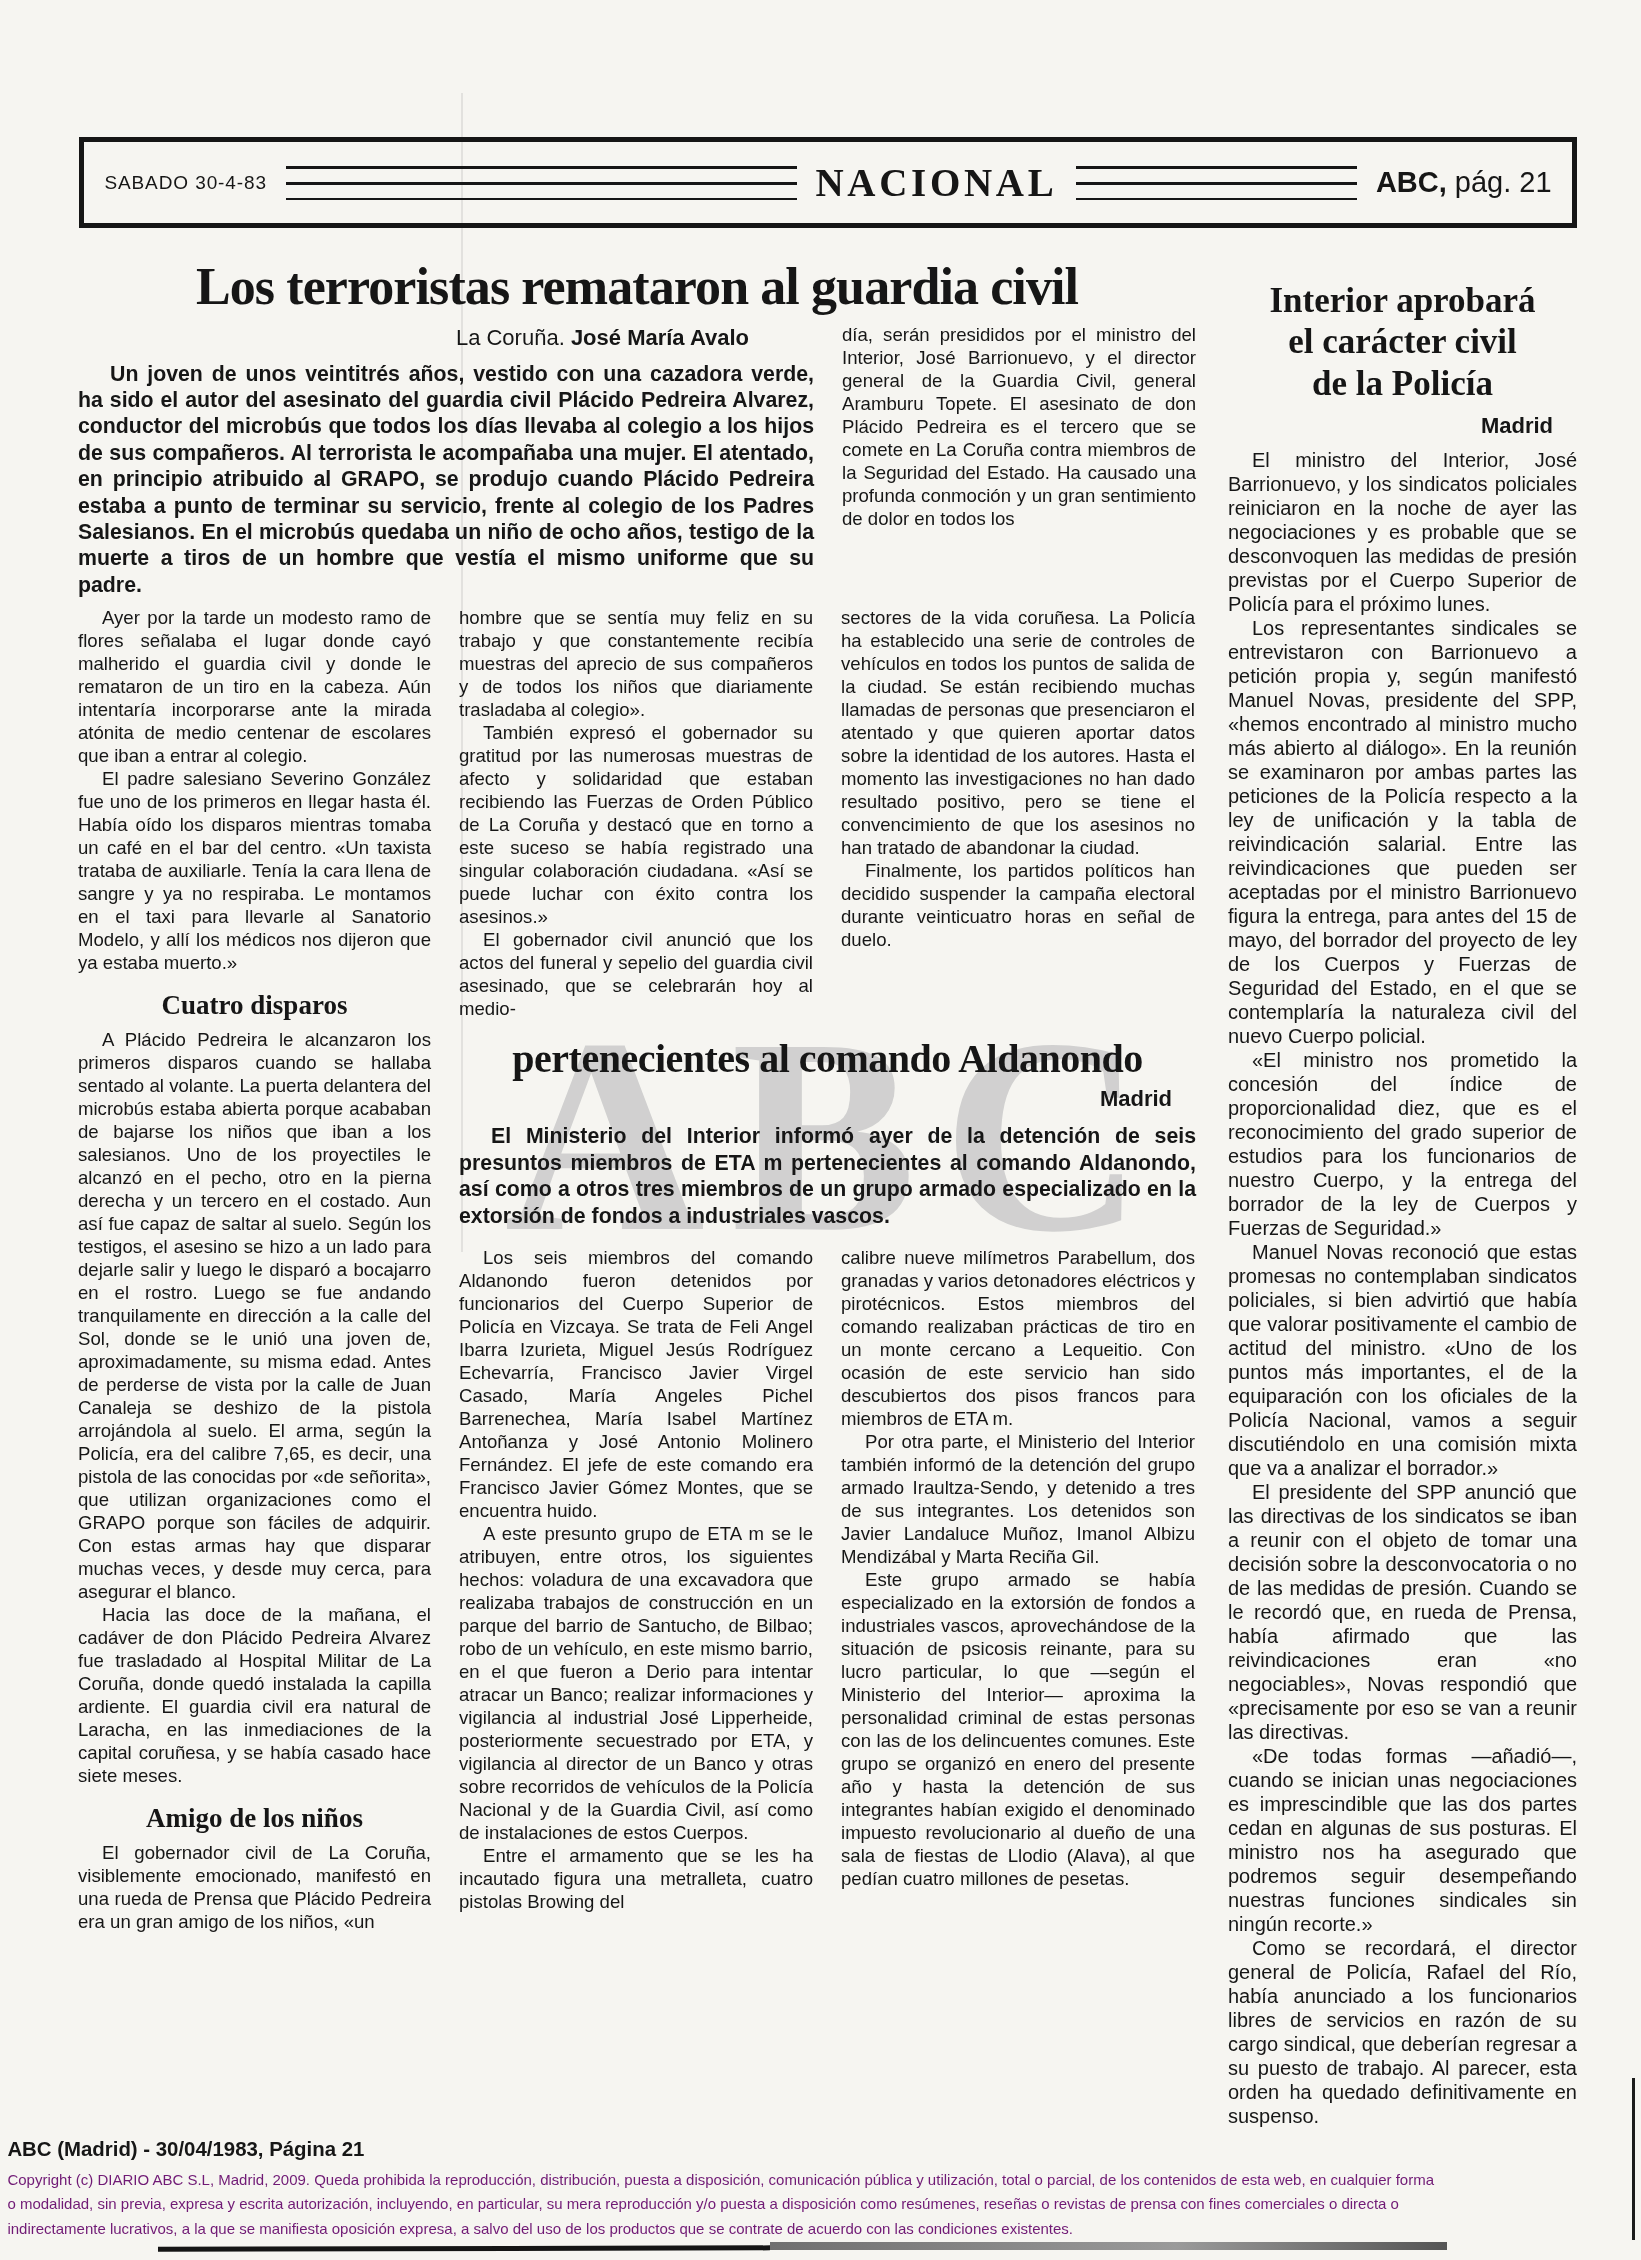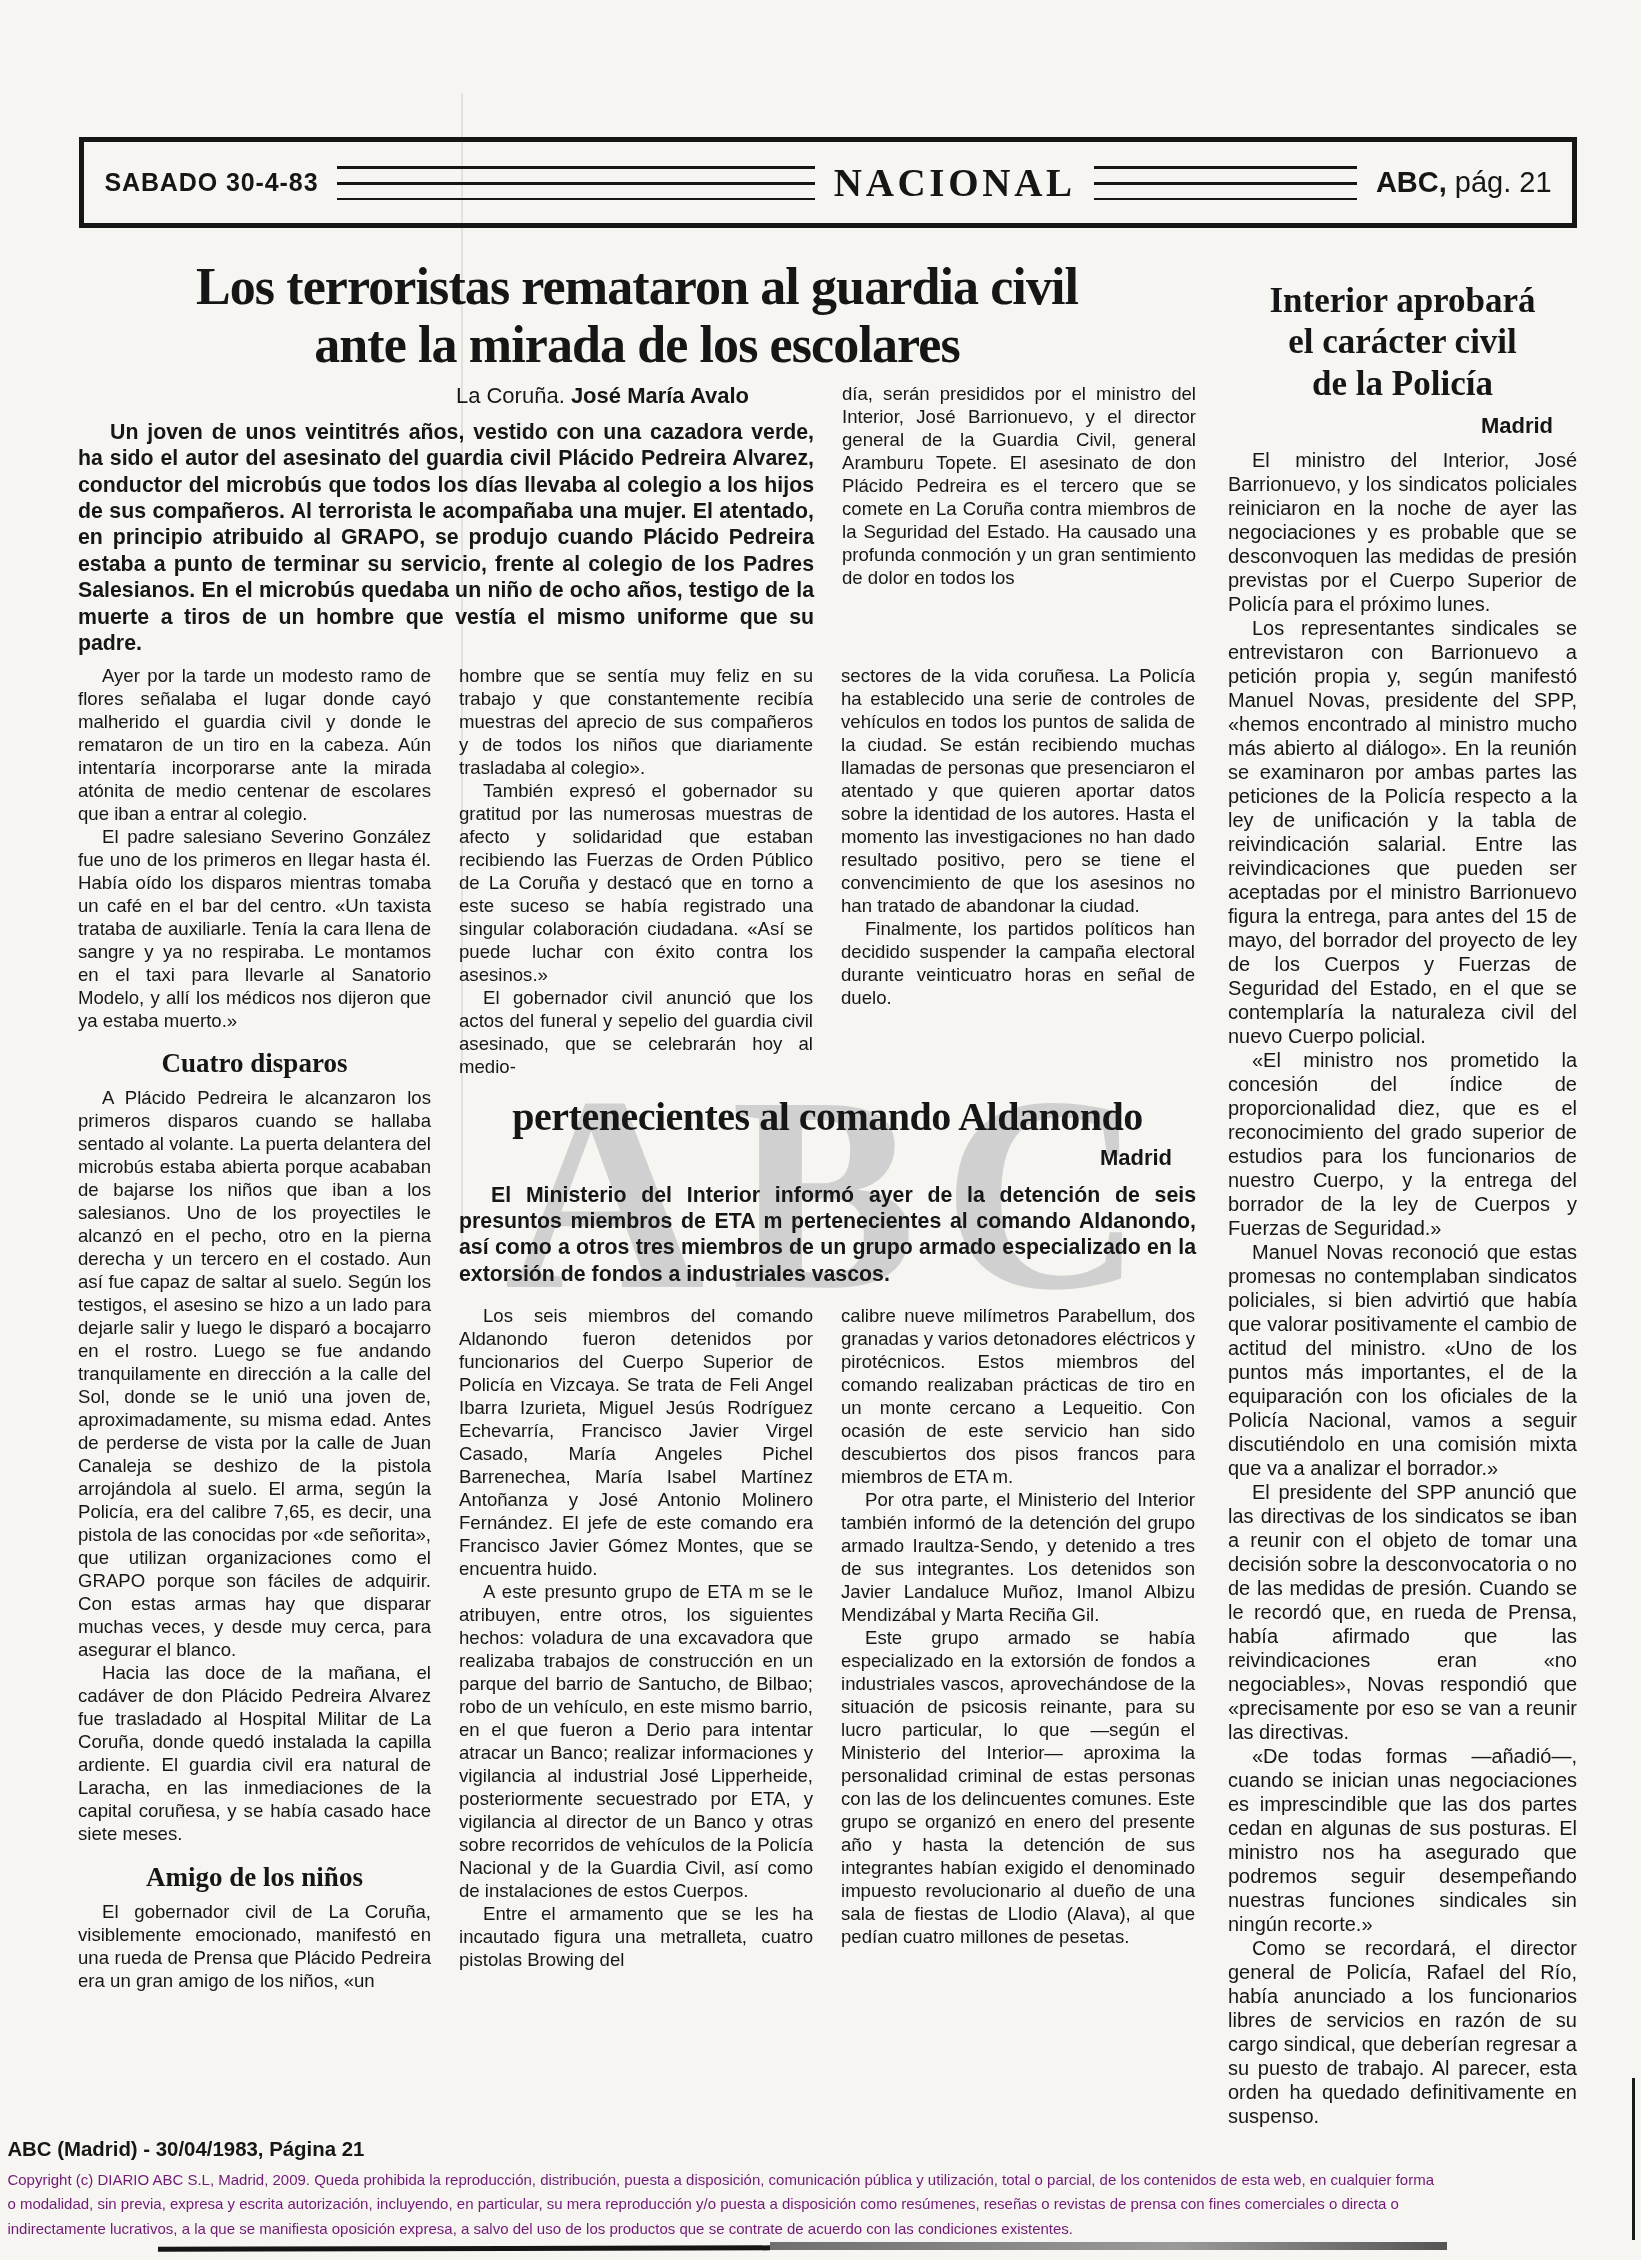--- a/index.html
+++ b/index.html
@@ -20,21 +20,21 @@
   .page{position:absolute;inset:0;}
   .fold-line{position:absolute;left:461px;top:93px;width:1.9px;height:1159px;background:rgba(0,0,0,0.08);}
   .inner{position:absolute;left:79px;top:137px;width:1498px;}
 
   
   .masthead{
     border:5.6px solid var(--ink);
     height:91px;display:flex;align-items:center;gap:18.6px;
     padding:0 20.4px;
   }
-  .mh-date{font-size:25px;letter-spacing:0.9px;white-space:nowrap;font-weight:bold;}
+  .mh-date{font-size:19px;letter-spacing:0.9px;white-space:nowrap;}
   .mh-rules{flex:1;height:34px;background:repeating-linear-gradient(to bottom,var(--ink) 0 2.8px,transparent 2.8px 16px);}
   .mh-rules-right{flex:0.55;}
   .mh-section{font-family:"Liberation Serif","DejaVu Serif",serif;font-weight:bold;font-size:39px;letter-spacing:3.7px;white-space:nowrap;}
   .mh-pageref{font-size:29px;white-space:nowrap;}
   .mh-pageref b{font-weight:bold;}
 
   
   .content{display:flex;gap:32px;margin-top:13px;justify-content:flex-end;}
   .main{width:1118px;flex:none;}
   .sidebar{width:349px;flex:none;padding-top:13px;}
@@ -132,21 +132,20 @@
       <span class="mh-section">NACIONAL</span>
       <span class="mh-rules mh-rules-right"></span>
       <span class="mh-pageref"><b>ABC,</b> <span>pág. 21</span></span>
     </div>
 
     <div class="content">
 
       <div class="main">
         <h1 class="headline">
           <span class="hl">Los terroristas remataron al guardia civil</span>
-          <span class="hl">ante la mirada de los escolares</span>
         </h1>
 
         <div class="lead-row">
           <div class="lead-left">
             <div class="byline a1-byline">
               <span>La Coruña.</span>
               <b>José María Avalo</b>
             </div>
             <p class="lead">Un joven de unos veintitrés años, vestido con una cazadora verde, ha sido el autor del asesinato del guardia civil Plácido Pedreira Alvarez, conductor del microbús que todos los días llevaba al colegio a los hijos de sus compañeros. Al terrorista le acompañaba una mujer. El atentado, en principio atribuido al GRAPO, se produjo cuando Plácido Pedreira estaba a punto de terminar su servicio, frente al colegio de los Padres Salesianos. En el microbús quedaba un niño de ocho años, testigo de la muerte a tiros de un hombre que vestía el mismo uniforme que su padre.</p>
           </div>

